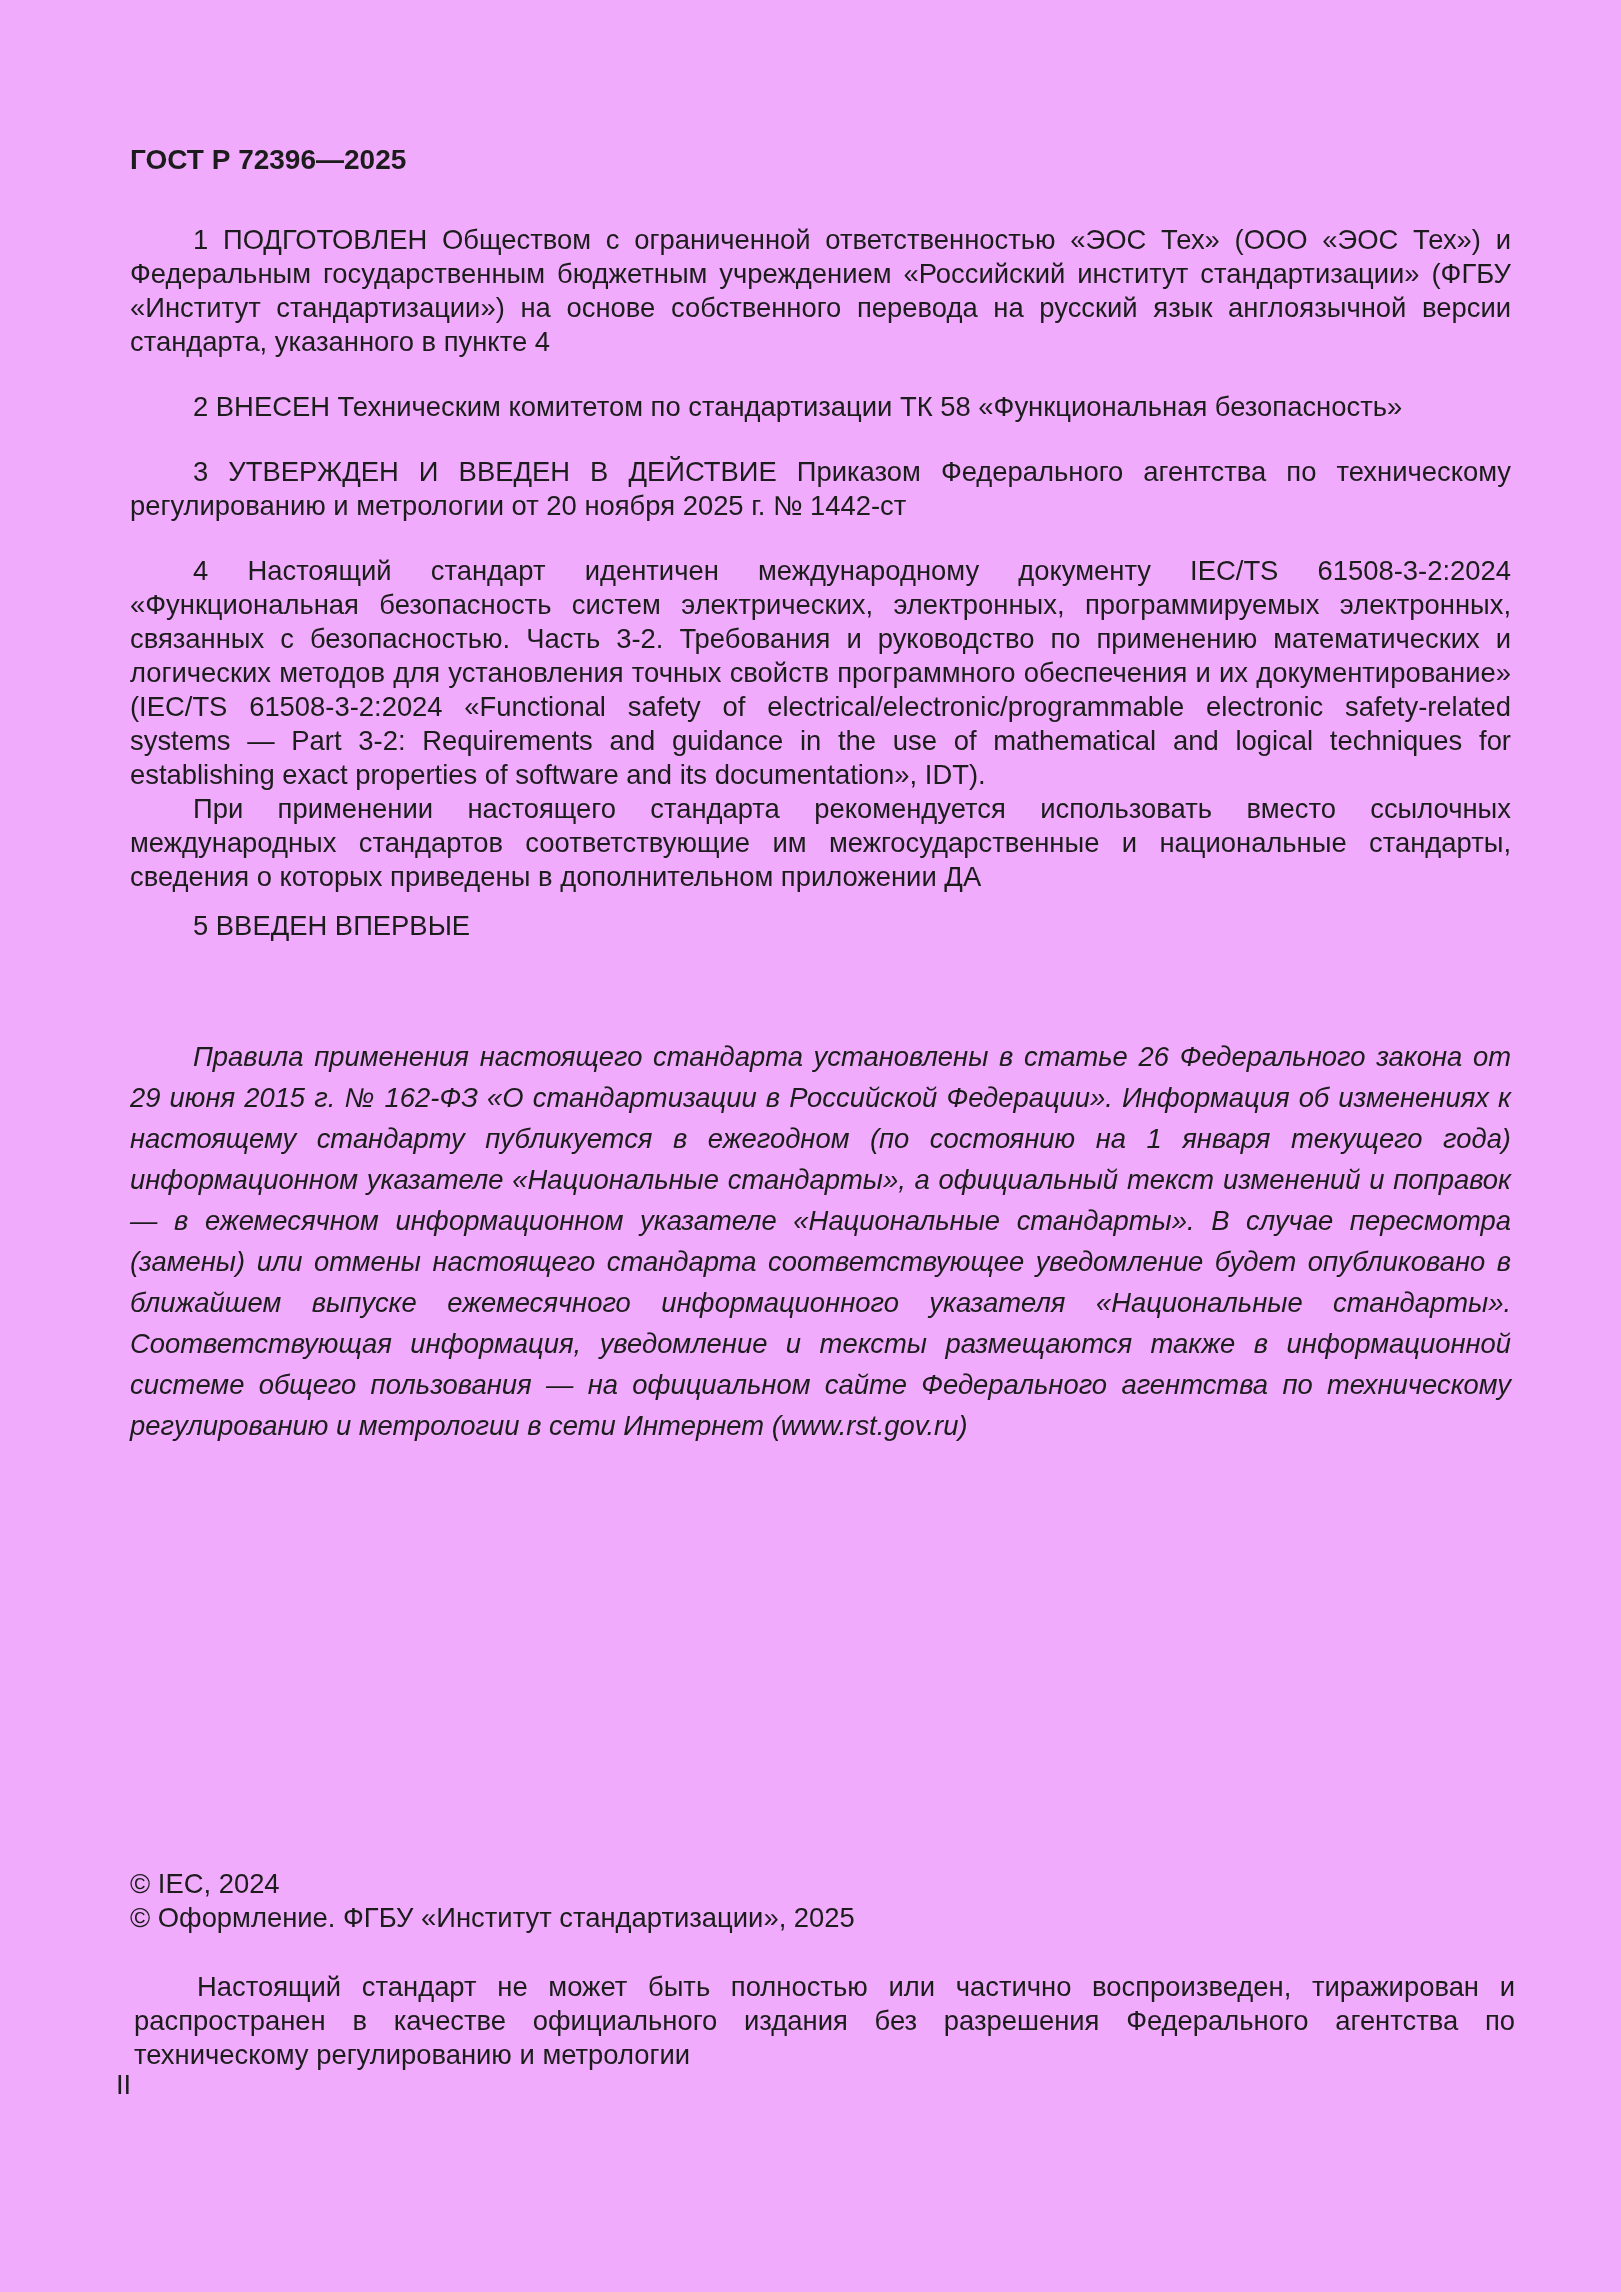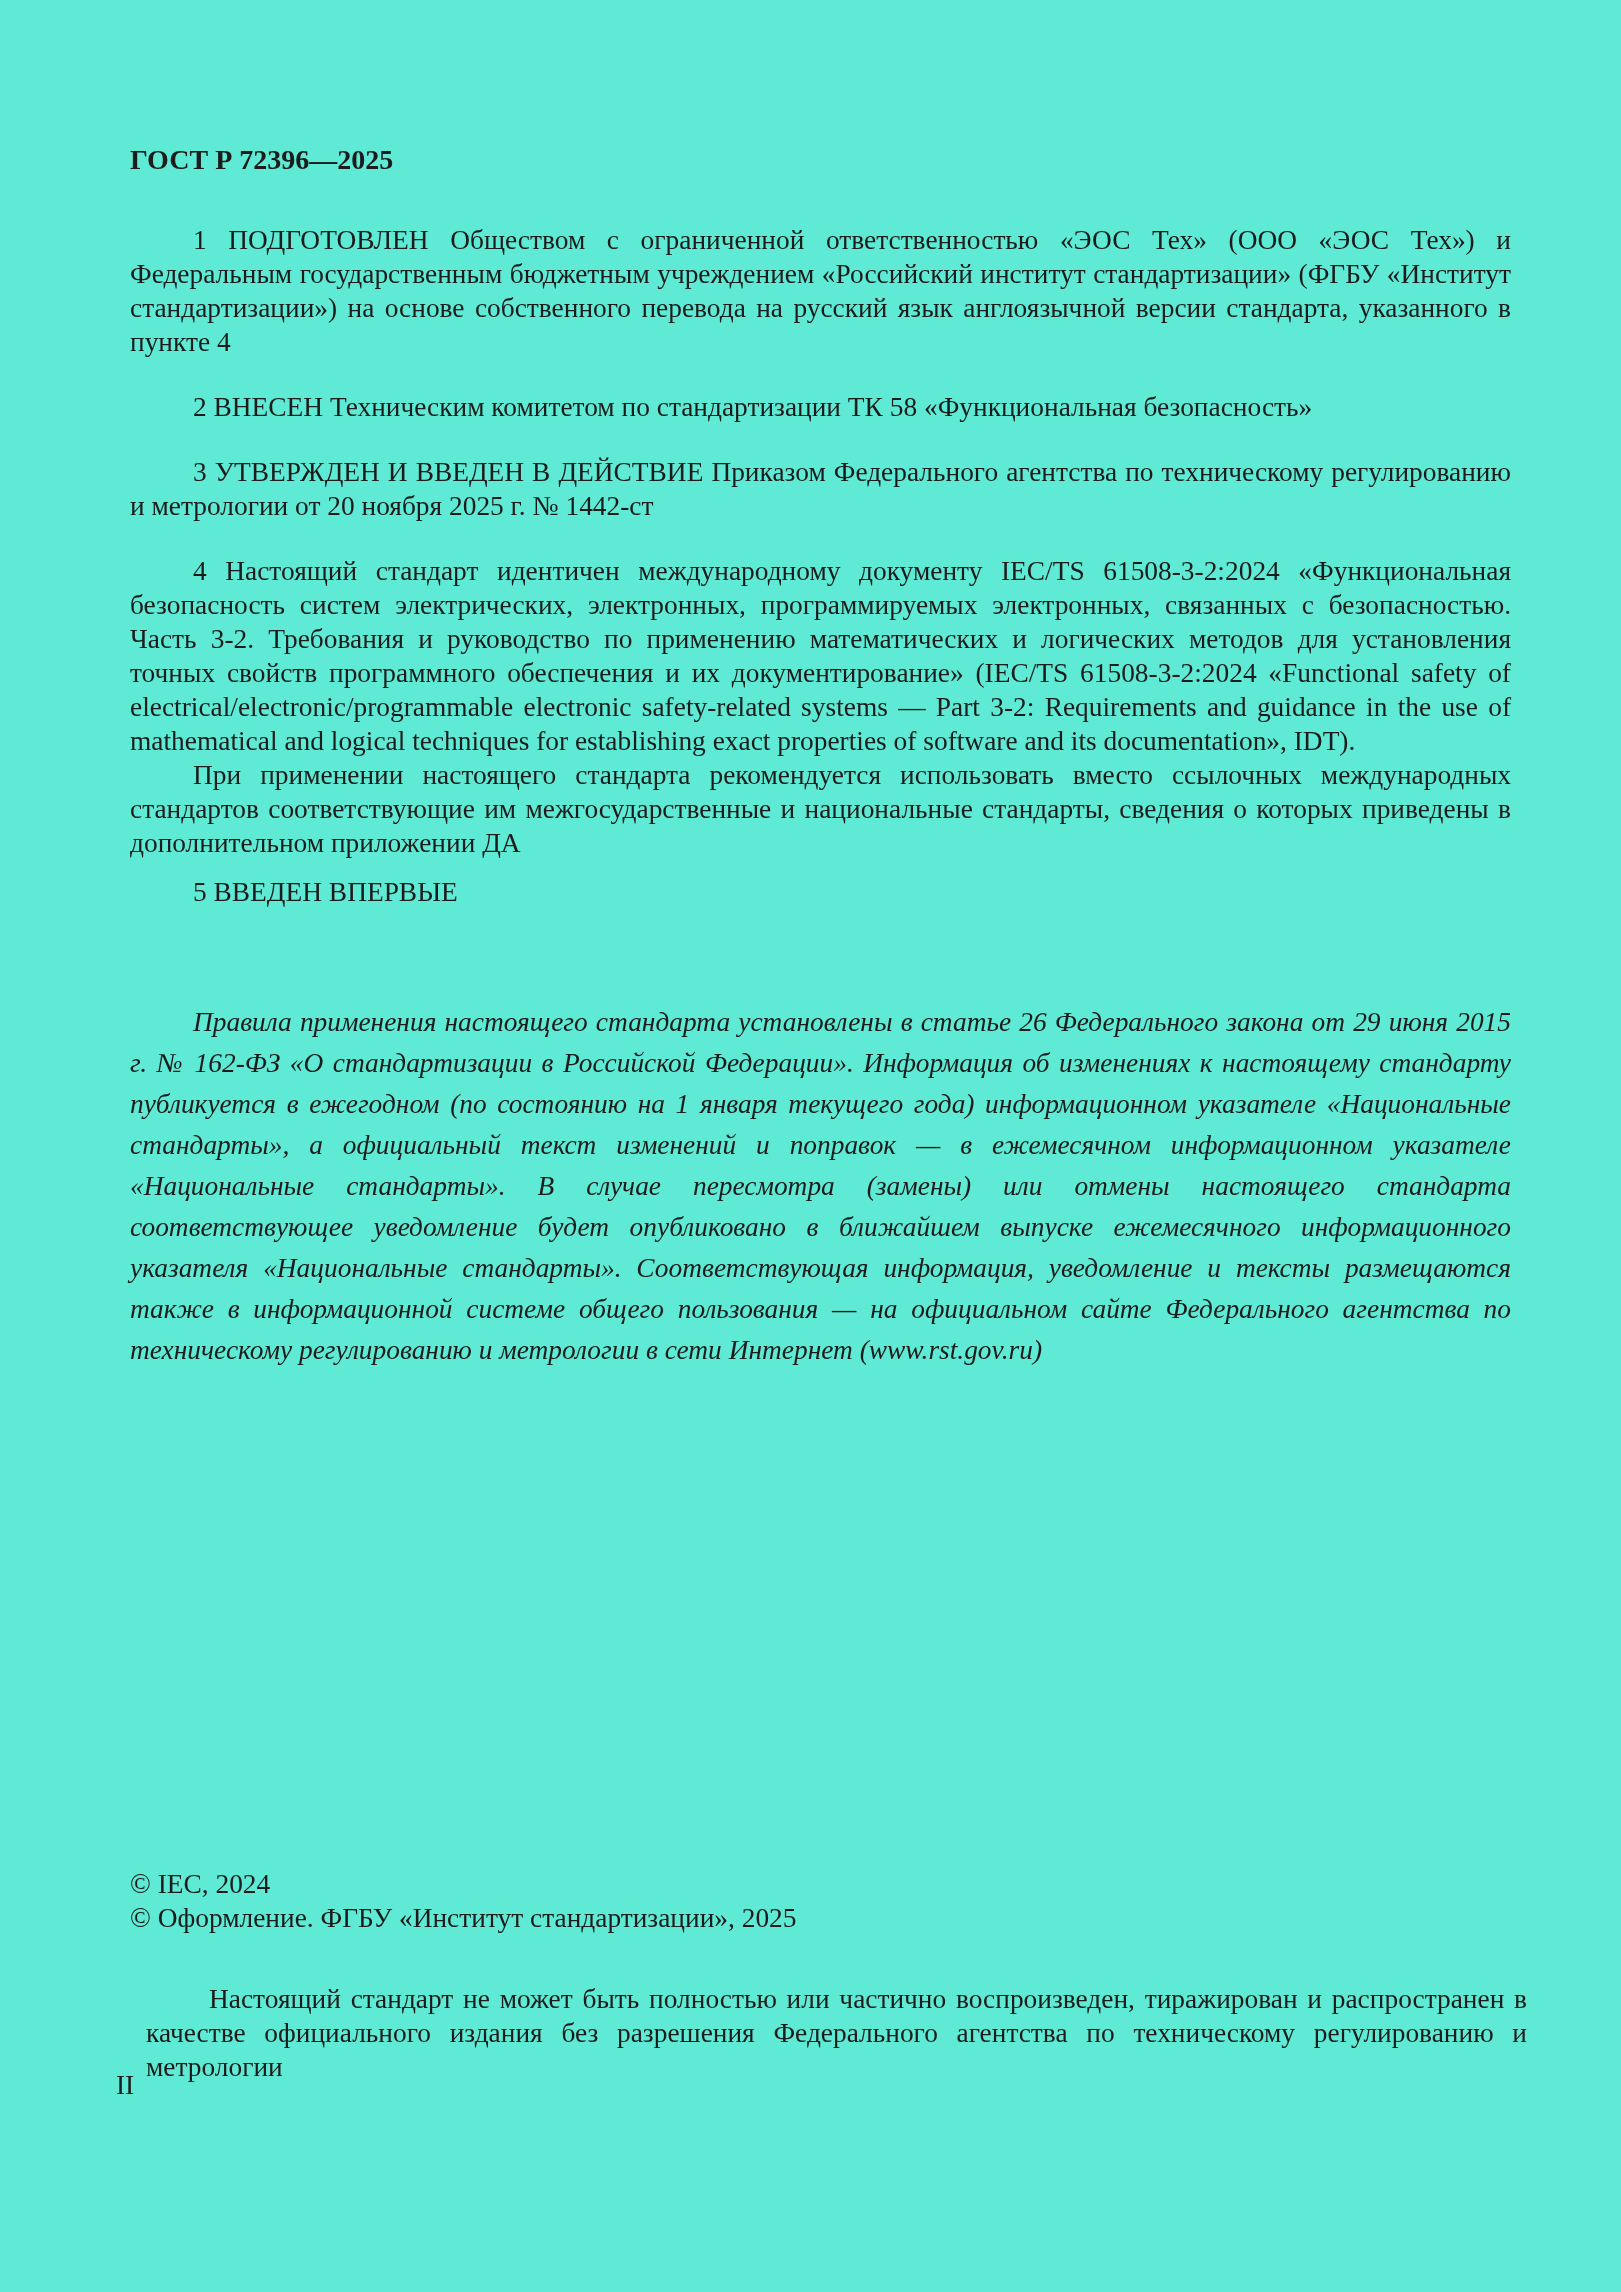--- a/index.html
+++ b/index.html
@@ -4,24 +4,24 @@
 <style>
   html, body {
     margin: 0;
     padding: 0;
     background: #ffffff;
   }
   .page {
     position: relative;
     width: 1621px;
     height: 2293px;
-    background: #5eead4;
+    background: #f0abfc;
     box-sizing: border-box;
     padding: 143px 110px 0 130px;
-    font-family: Liberation Serif, serif;
+    font-family: Liberation Sans, sans-serif;
     color: #1c1c1c;
     overflow: hidden;
   }
   .standard-code {
     font-size: 28px;
     line-height: 34px;
     font-weight: bold;
     margin: 0;
   }
   .section-title {
@@ -58,21 +58,21 @@
   }
   .reproduction {
     position: absolute;
     top: 1966px;
     left: 130px;
     width: 1381px;
     font-size: 27.4px;
     line-height: 34px;
     text-align: justify;
     text-indent: 63px;
-    margin: 16px;
+    margin: 4px;
   }
   .page-number {
     position: absolute;
     top: 2068px;
     left: 116px;
     font-size: 27.4px;
     line-height: 34px;
   }
 </style>
 </head>

